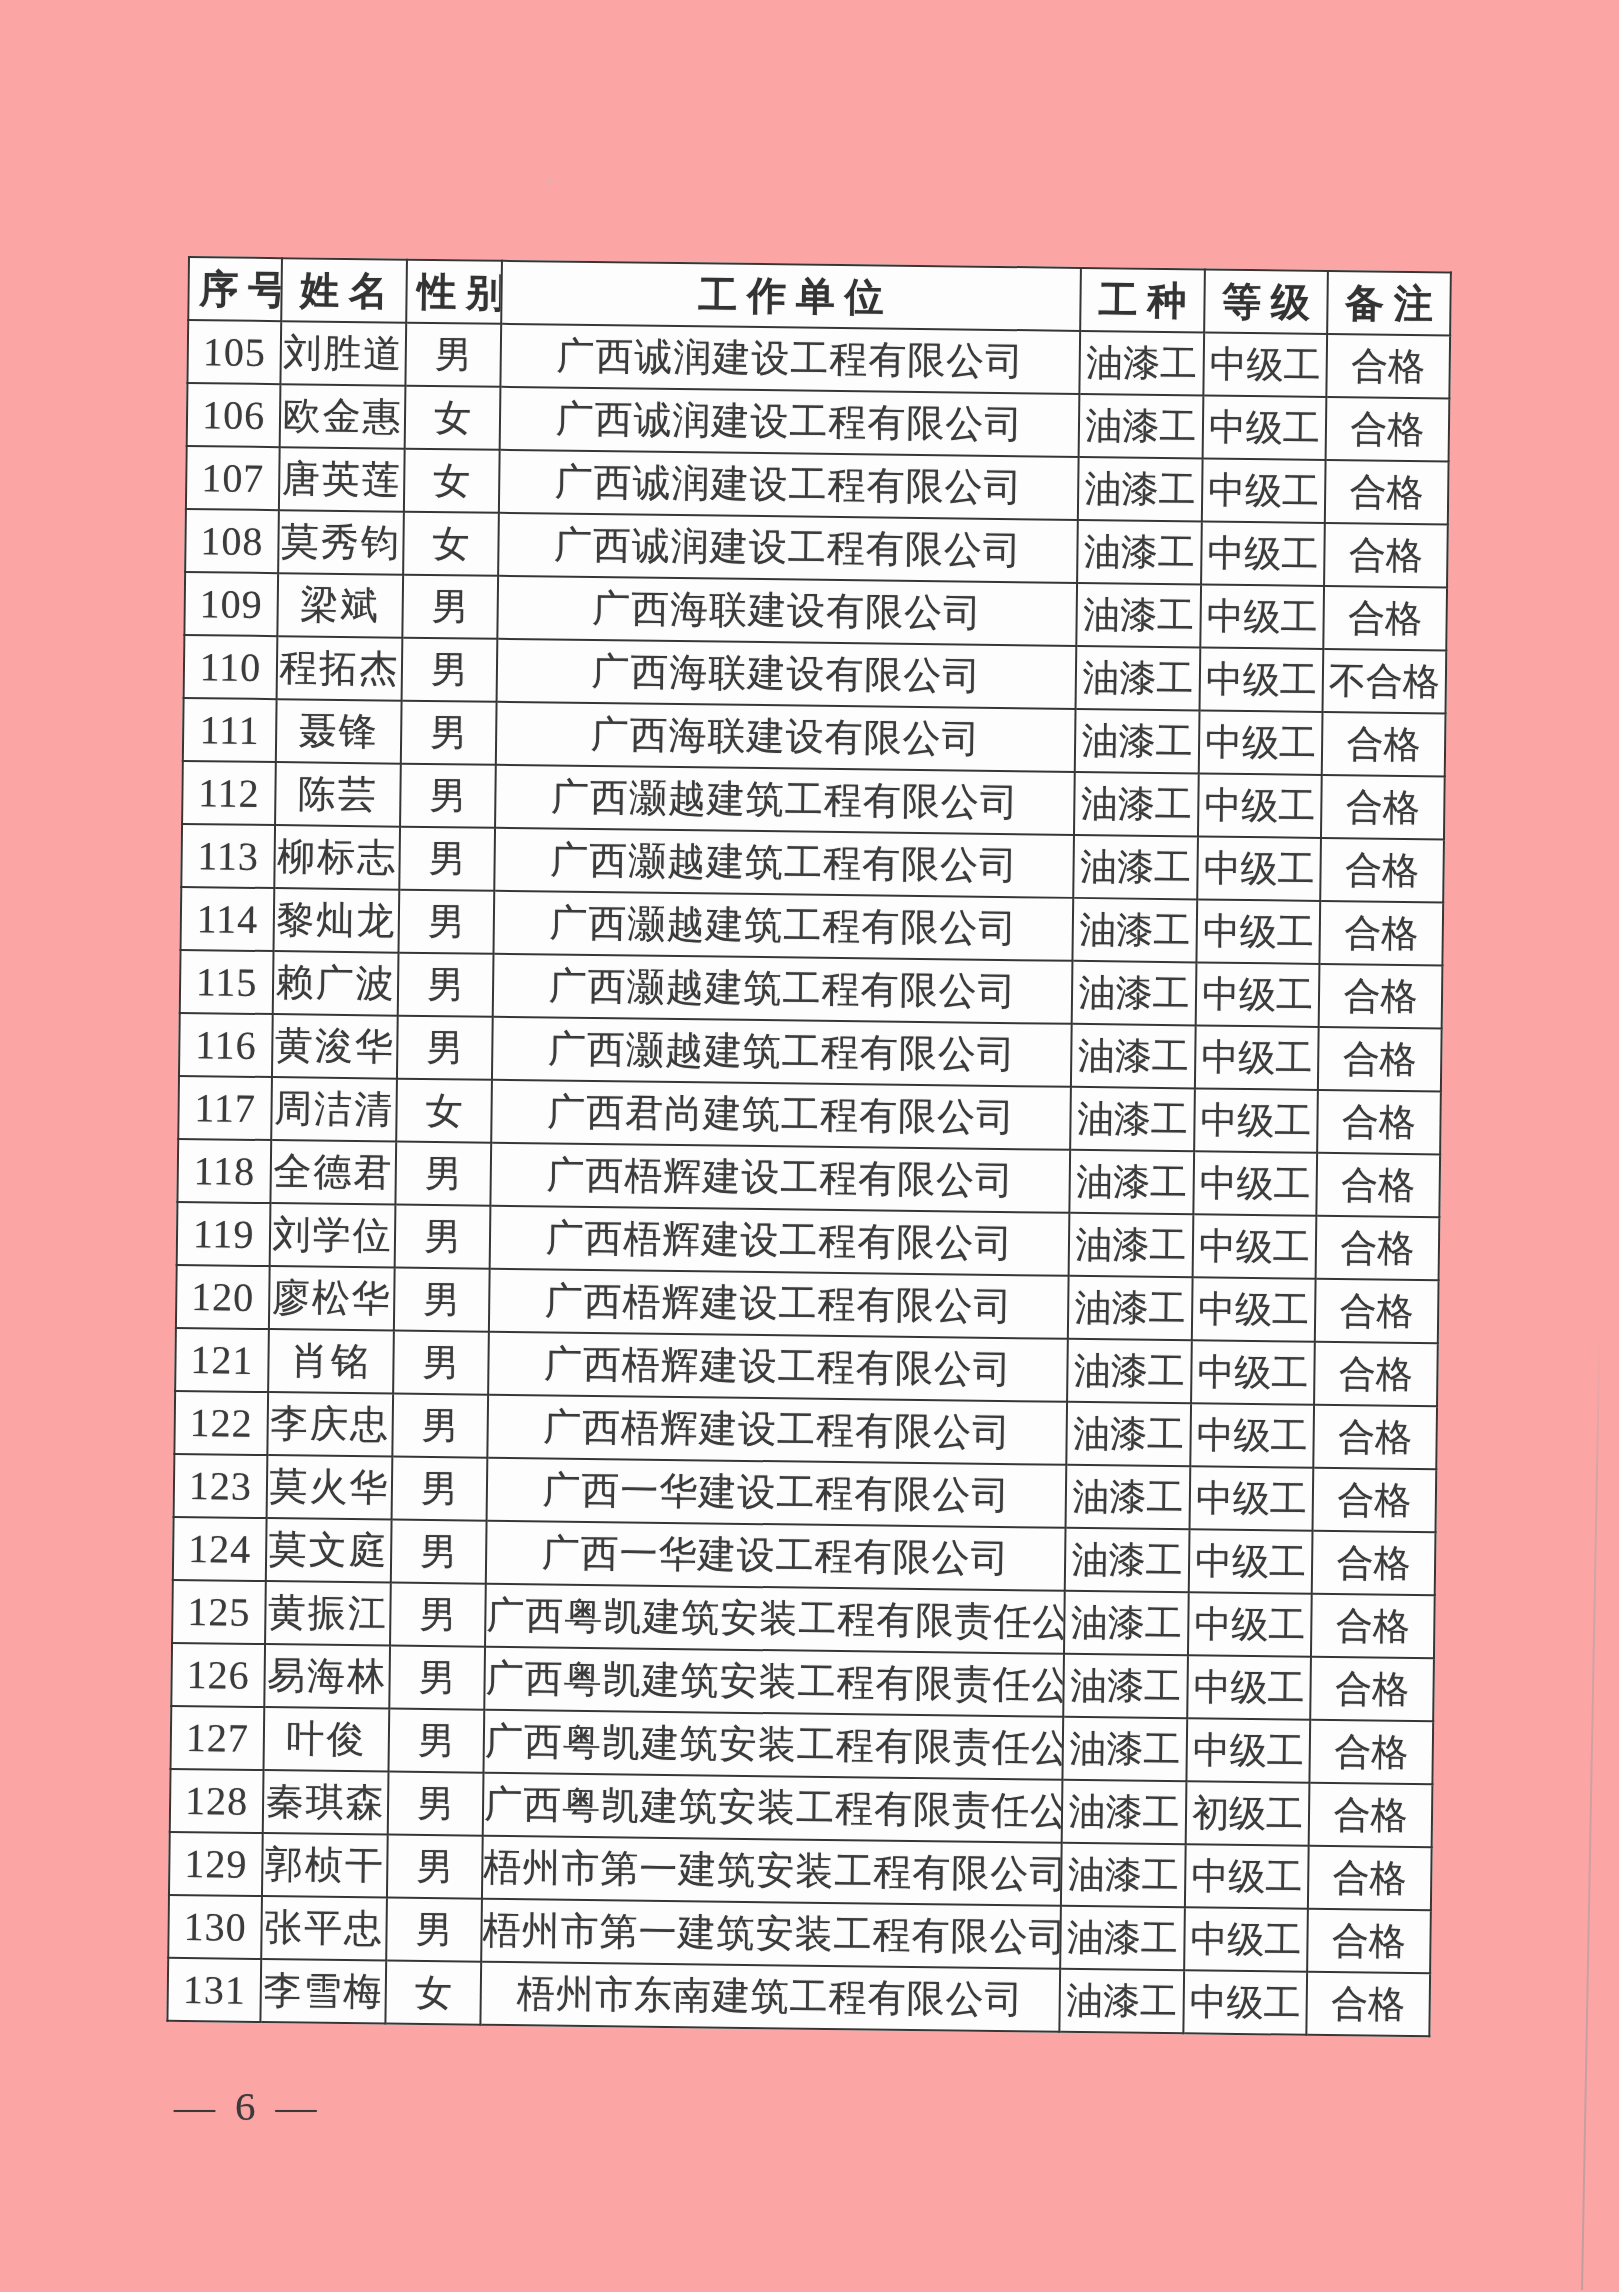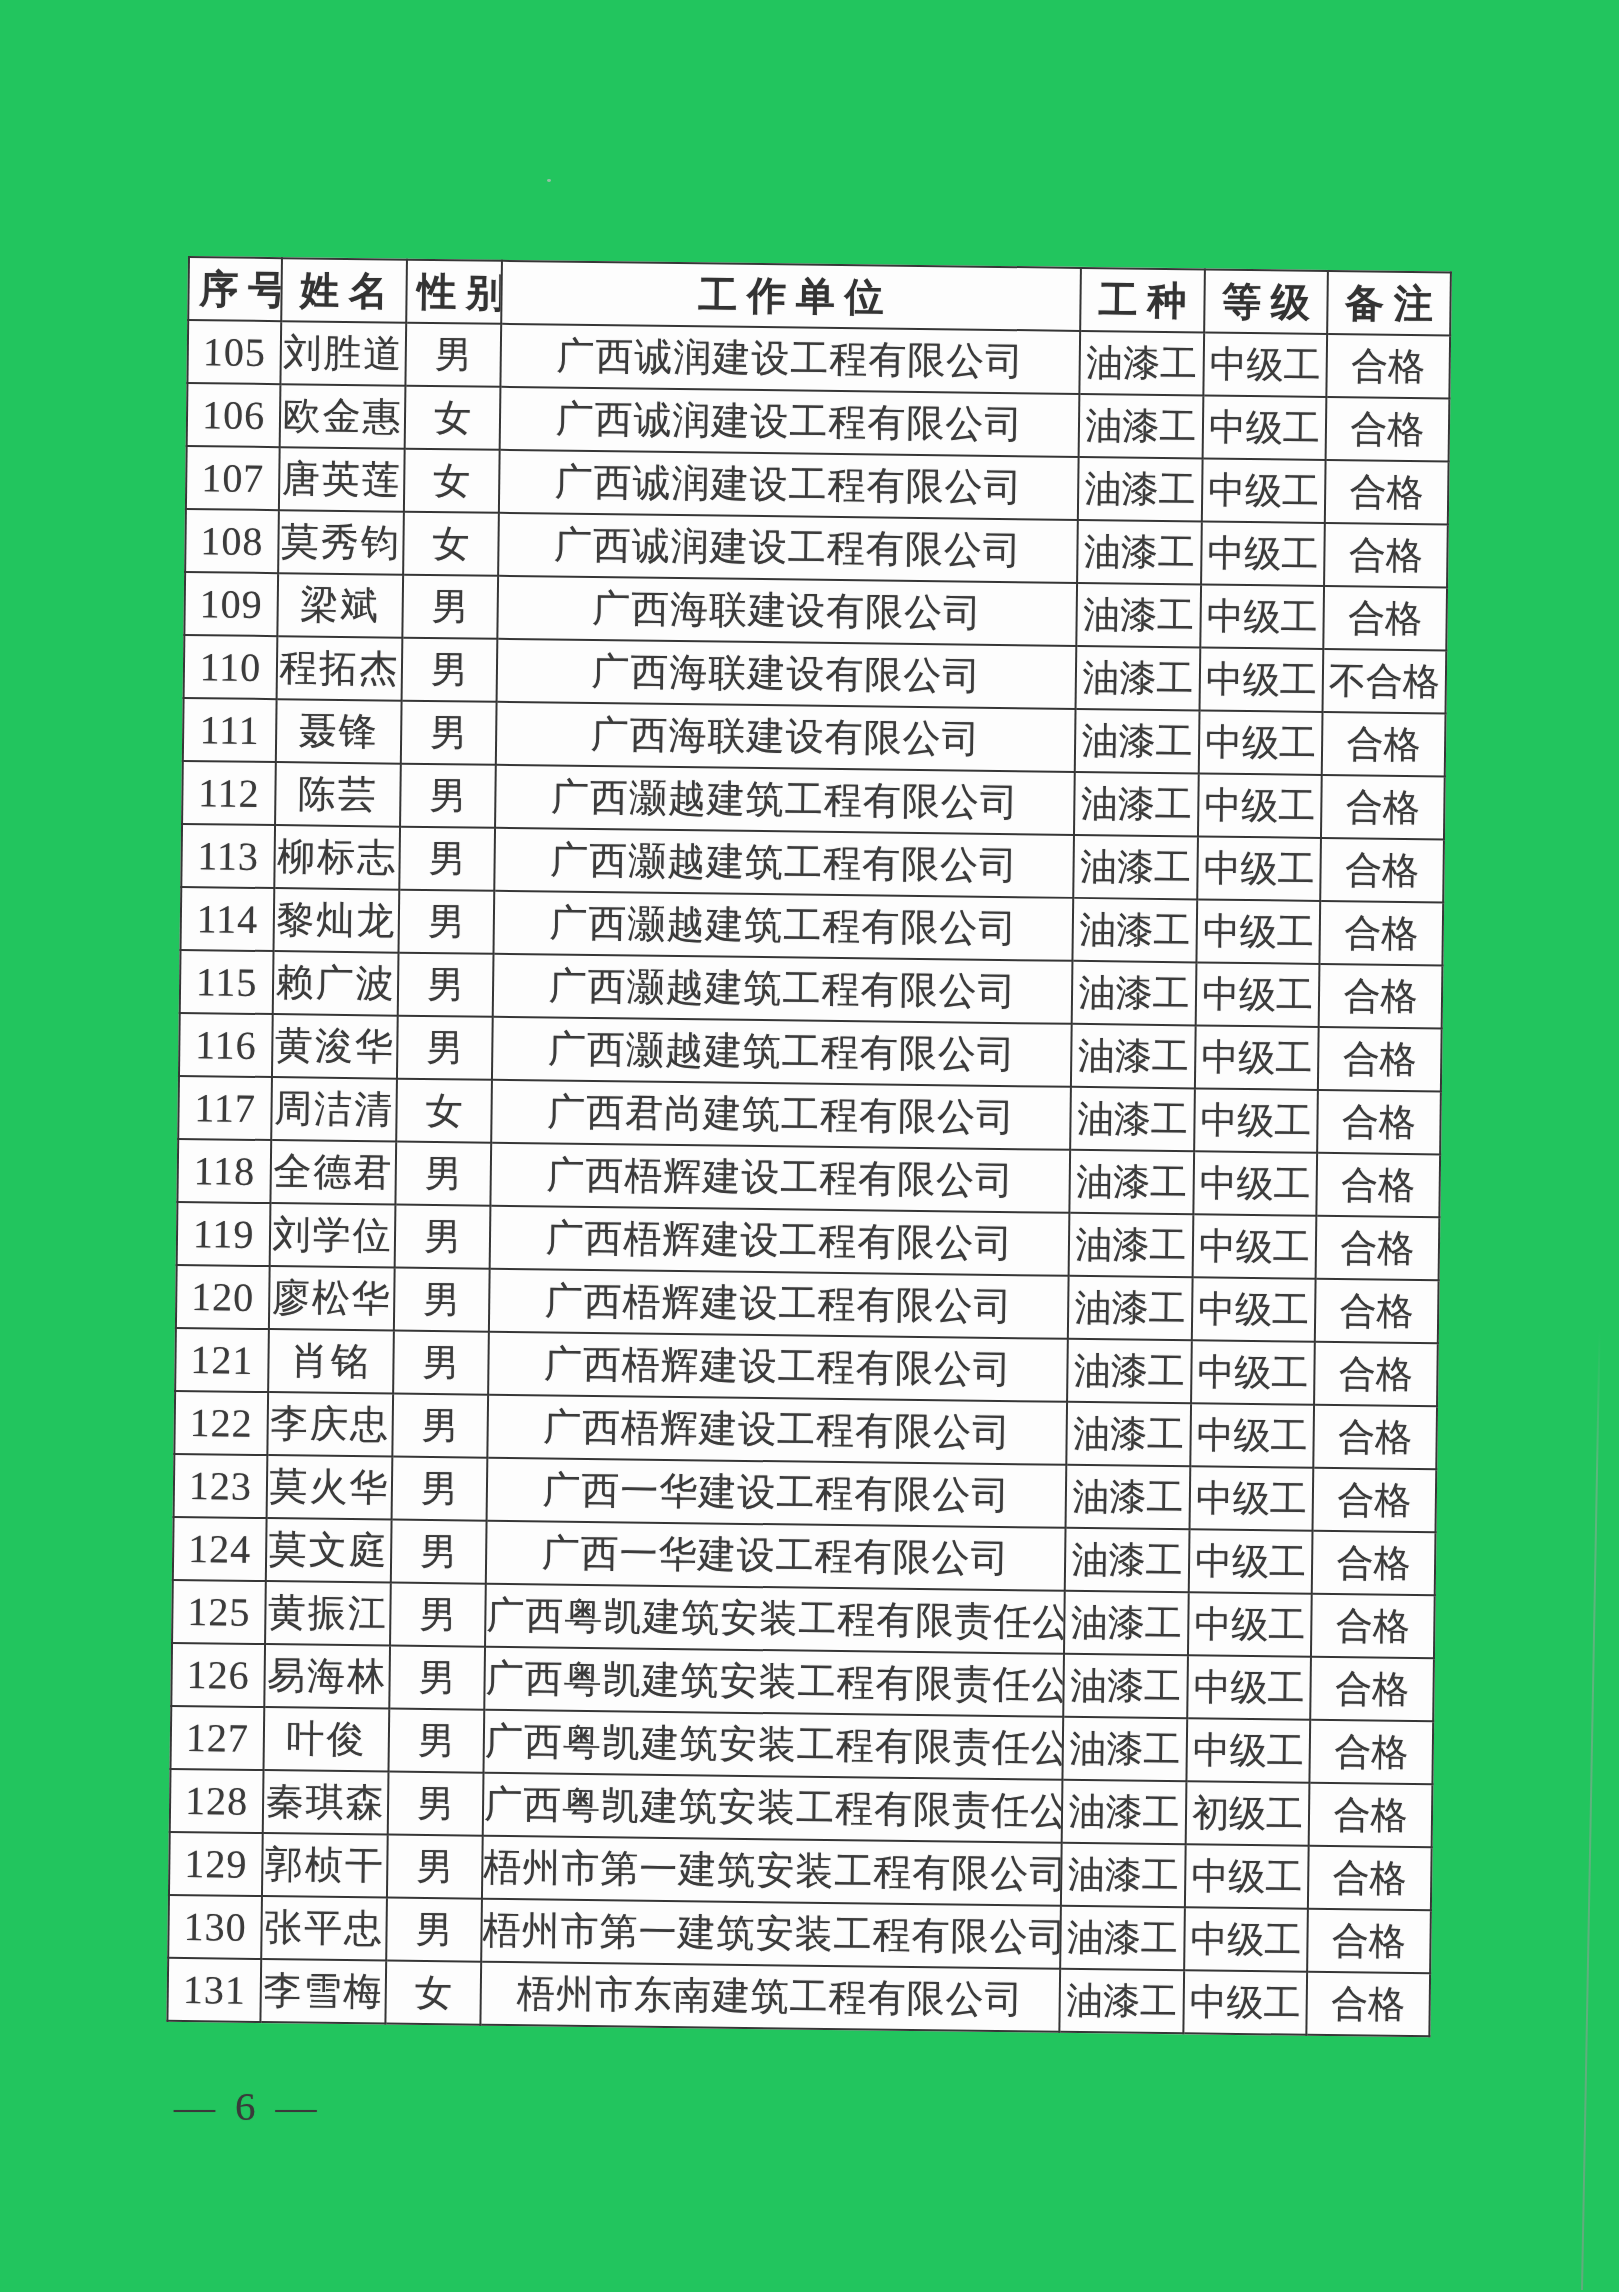--- a/index.html
+++ b/index.html
@@ -5,21 +5,21 @@
   html, body {
     margin: 0;
     padding: 0;
     background: #ffffff;
     font-family: "Liberation Serif", "DejaVu Serif", serif;
   }
   .page {
     position: relative;
     width: 1619px;
     height: 2293px;
-    background: #22c55e;
+    background: #fca5a5;
     overflow: hidden;
   }
   
   .table-wrap {
     position: absolute;
     left: 188px;
     top: 256px;
     width: 1262px;
     transform: rotate(0.7deg);
     transform-origin: 0 0;

